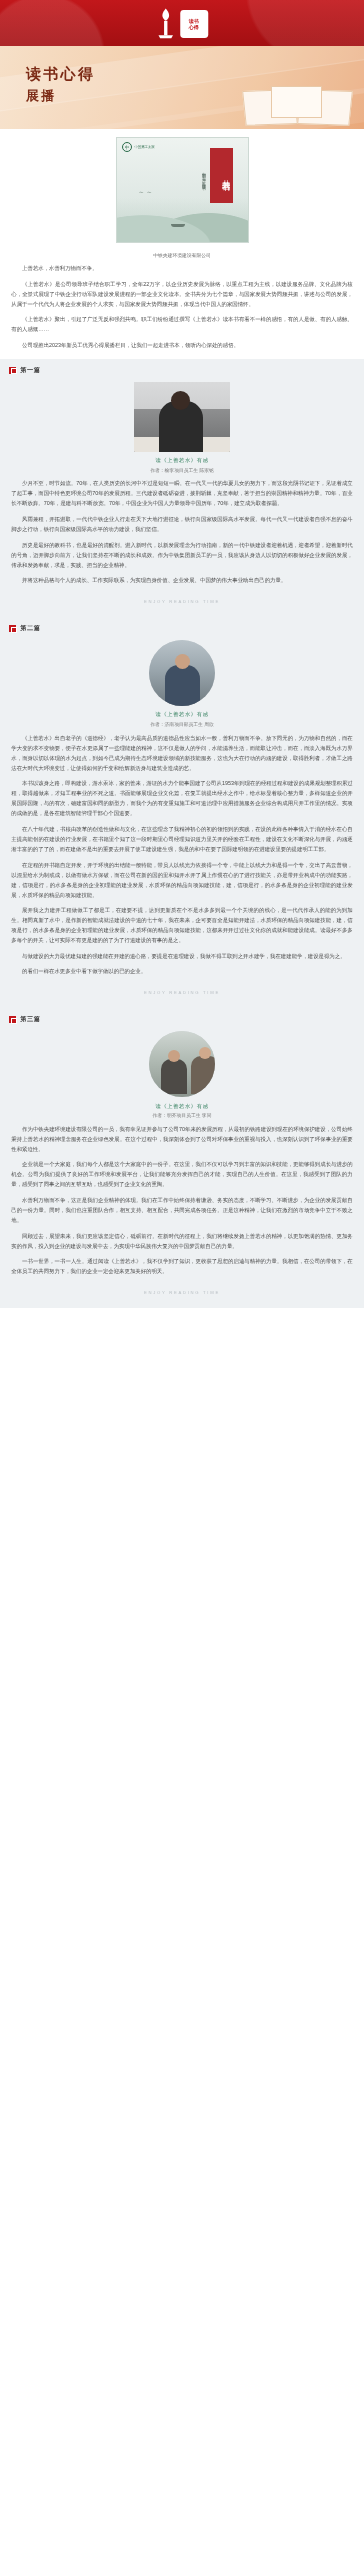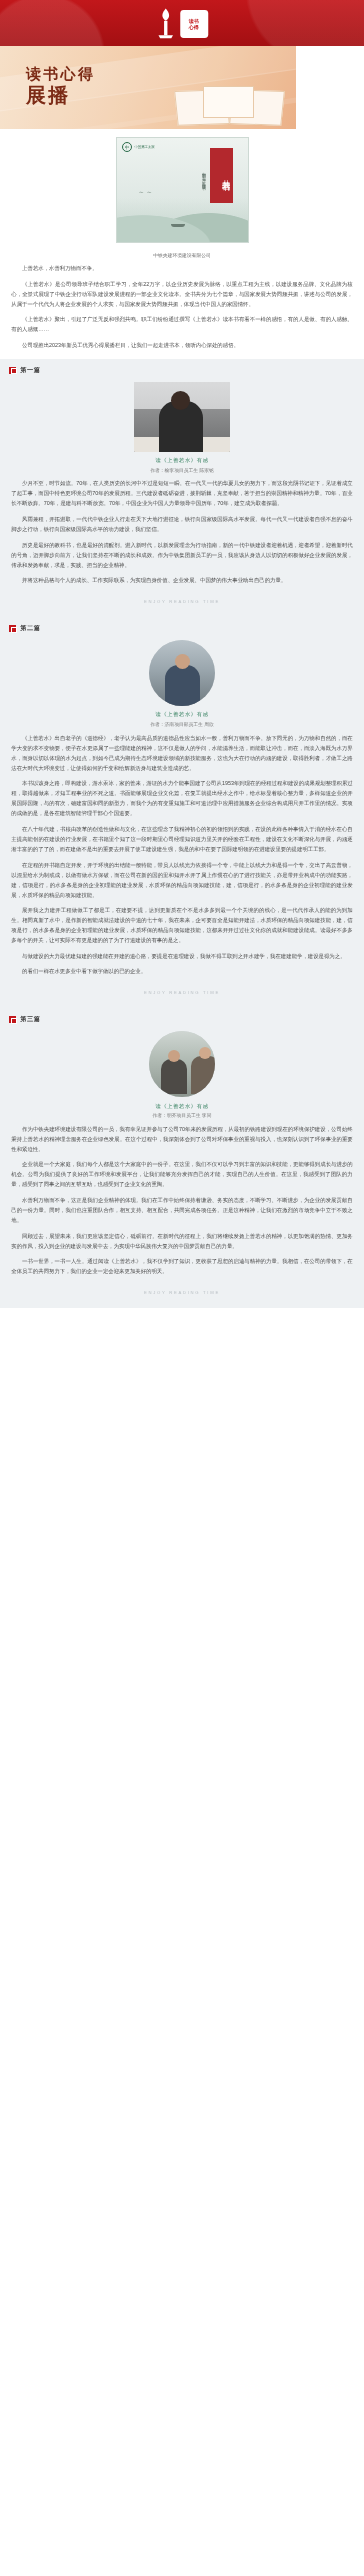--- a/index.html
+++ b/index.html
@@ -54,21 +54,21 @@
     text-align: center;
     font-weight: bold;
     letter-spacing: 0px;
     padding: 1.7px;
     margin-top: 3.4px;
   }
 
   
   .hero {
     position: relative;
-    width: 296px;
+    width: 364px;
     height: 83px;
     background: linear-gradient(110deg, #f6e0c8 0%, #f3cfae 40%, #efbf95 70%, #e9a87a 100%);
     overflow: hidden;
   }
   .hero .ribbon {
     position: absolute;
     width: 394px; height: 34px;
     background: rgba(255,255,255,0.22);
     transform: rotate(-8deg);
     left: -17px;
@@ -79,21 +79,21 @@
   .hero-title {
     position: absolute;
     left: 26px;
     top: 19px;
     color: #7c2b16;
     font-family: "Liberation Serif", "DejaVu Serif", serif;
     font-weight: bold;
     letter-spacing: 2.3px;
   }
   .hero-title .l1 { font-size: 15px; line-height: 19px; }
-  .hero-title .l2 { font-size: 20px; line-height: 19px; margin-top: 2.3px; }
+  .hero-title .l2 { font-size: 13px; line-height: 19px; margin-top: 2.3px; }
   .hero-book {
     position: absolute;
     right: 10px;
     bottom: 4.5px;
     width: 113px;
     height: 56px;
   }
   .hero-book .page {
     position: absolute;
     bottom: 0;

